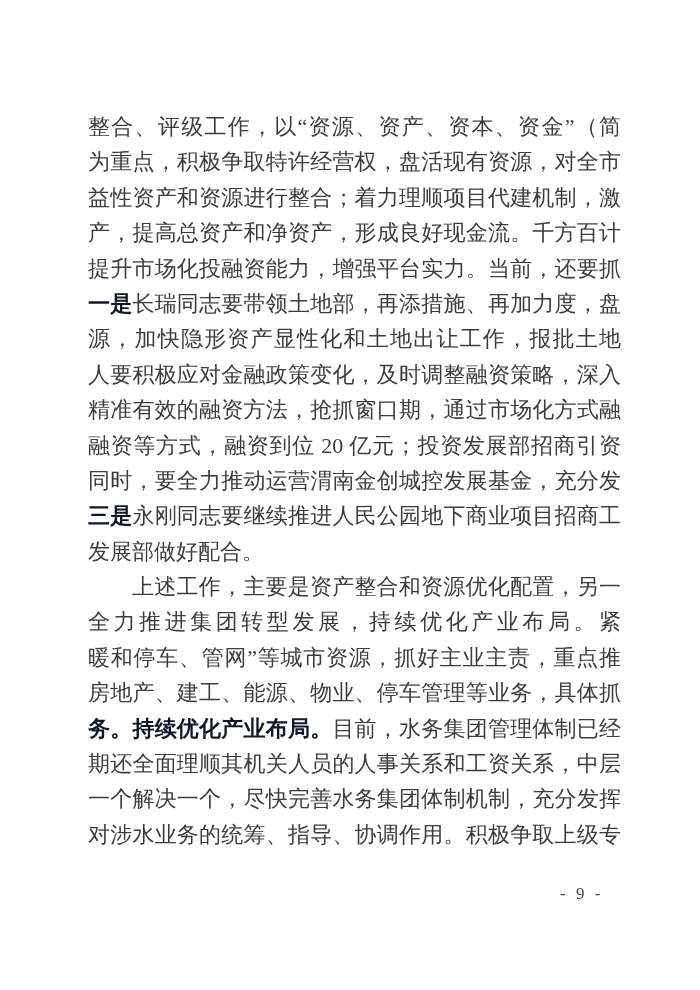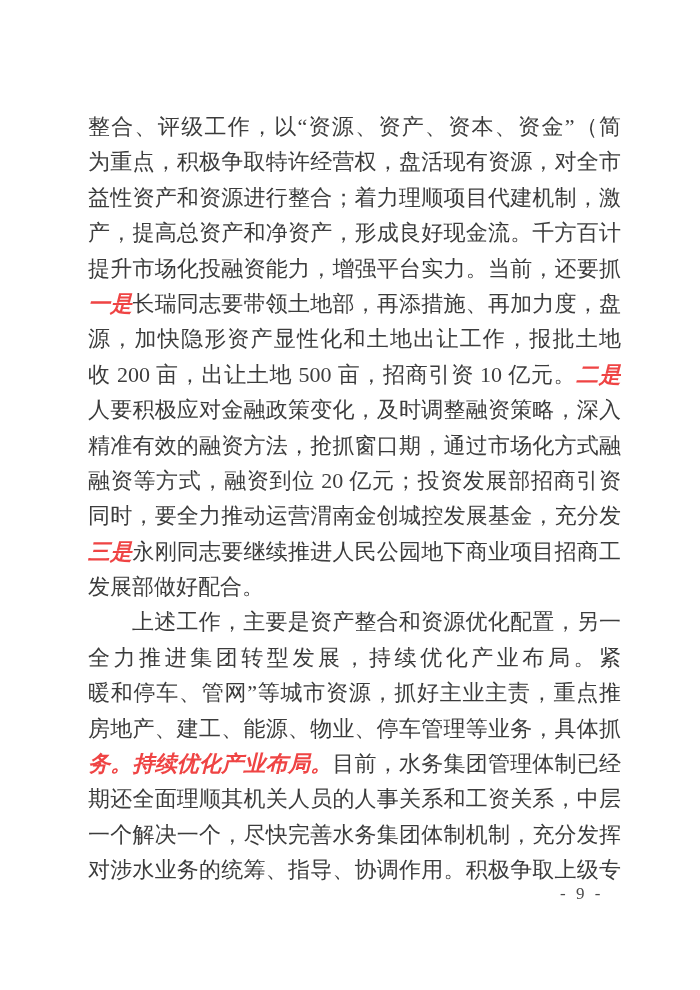--- a/index.html
+++ b/index.html
@@ -33,22 +33,21 @@
     overflow: hidden;
   }
   .line.para-end {
     text-align-last: left;
   }
   .line.indent {
     text-indent: 44px;
   }
   .line b {
     font-weight: bold;
-    color: #ef4444;
-    font-style: italic;
+    color: #0f172a;
   }
   .page-number {
     position: absolute;
     left: 560px;
     top: 884px;
     font-size: 17px;
     letter-spacing: 3px;
     color: #4a4a4a;
   }
 </style>
@@ -57,21 +56,20 @@
 
 <div class="page">
   <div class="text-body">
       <div class="line"><span>整合、评级工作，以“资源、资产、资本、资金”（简称“四资”）</span></div>
       <div class="line"><span>为重点，积极争取特许经营权，盘活现有资源，对全市政府非公</span></div>
       <div class="line"><span>益性资产和资源进行整合；着力理顺项目代建机制，激活沉淀资</span></div>
       <div class="line"><span>产，提高总资产和净资产，形成良好现金流。千方百计创建 AA+,</span></div>
       <div class="line"><span>提升市场化投融资能力，增强平台实力。当前，还要抓好</span></div>
       <div class="line"><b>一是</b><span>长瑞同志要带领土地部，再添措施、再加力度，盘活土地资</span></div>
       <div class="line"><span>源，加快隐形资产显性化和土地出让工作，报批土地 200 亩，征</span></div>
-      <div class="line"><span>收 200 亩，出让土地 500 亩，招商引资 10 亿元。</span><b>二是</b></div>
       <div class="line"><span>人要积极应对金融政策变化，及时调整融资策略，深入研究更加</span></div>
       <div class="line"><span>精准有效的融资方法，抢抓窗口期，通过市场化方式融资、股权</span></div>
       <div class="line"><span>融资等方式，融资到位 20 亿元；投资发展部招商引资 2 亿元。</span></div>
       <div class="line"><span>同时，要全力推动运营渭南金创城控发展基金，充分发挥作用。</span></div>
       <div class="line"><b>三是</b><span>永刚同志要继续推进人民公园地下商业项目招商工作，投资</span></div>
       <div class="line para-end"><span>发展部做好配合。</span></div>
       <div class="line indent"><span>上述工作，主要是资产整合和资源优化配置，另一方面还要</span></div>
       <div class="line"><span>全力推进集团转型发展，持续优化产业布局。紧盯“水、电、气、</span></div>
       <div class="line"><span>暖和停车、管网”等城市资源，抓好主业主责，重点推动水务、</span></div>
       <div class="line"><span>房地产、建工、能源、物业、停车管理等业务，具体抓好</span></div>

